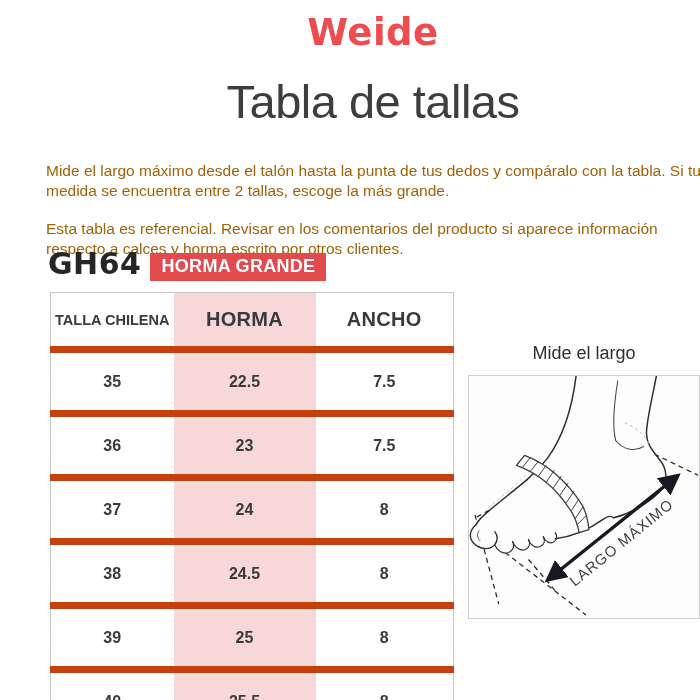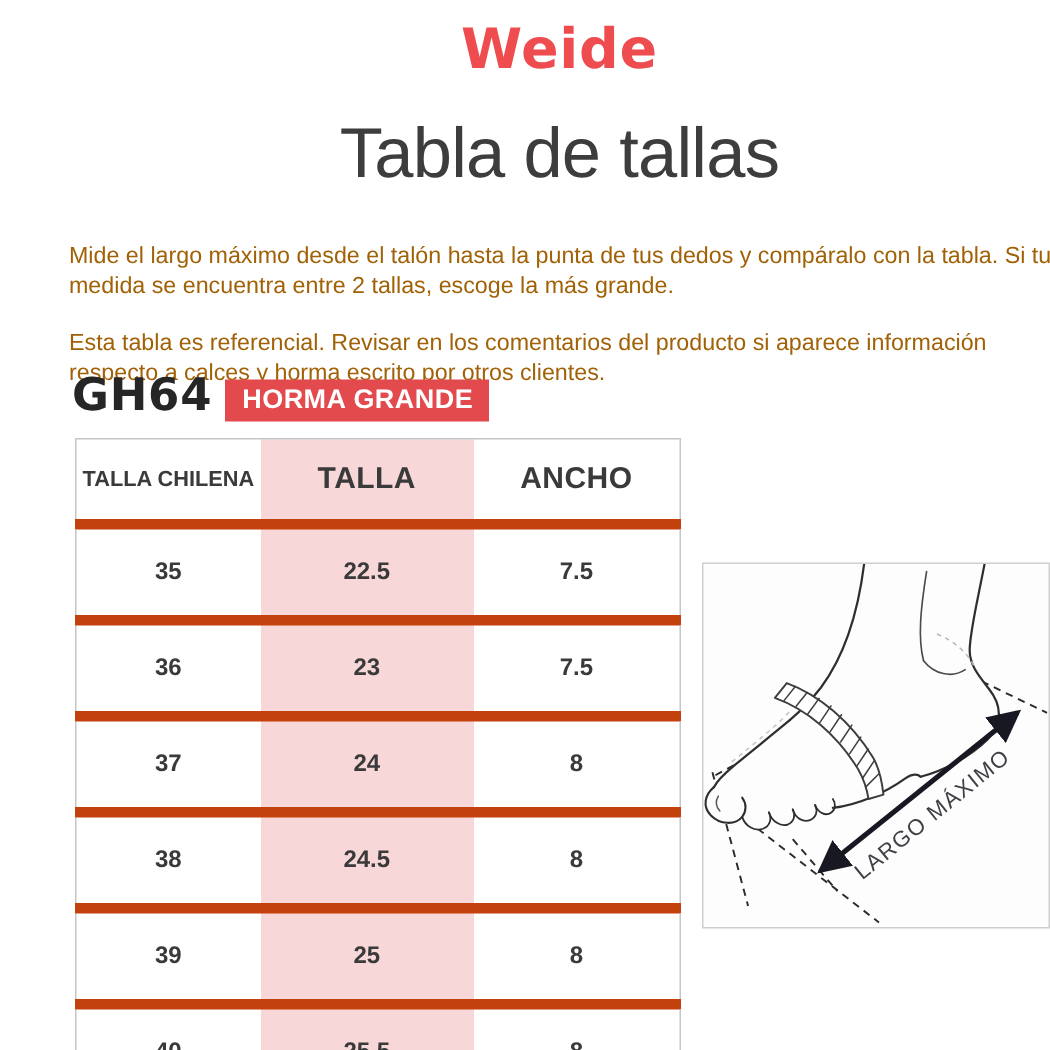--- a/index.html
+++ b/index.html
@@ -61,21 +61,21 @@
 
   <table class="size-table">
     <colgroup>
         <col class="c1">
         <col class="c2">
         <col class="c3">
       </colgroup>
     <thead>
       <tr id="size-table-header-row">
           <th class="first">TALLA CHILENA</th>
-          <th class="hl">TALLA</th>
+          <th class="hl">HORMA</th>
           <th>ANCHO</th>
         </tr>
     </thead>
     <tbody id="size-table-body">
         <tr>
           <td>35</td>
           <td class="hl">22.5</td>
           <td>7.5</td>
         </tr>
         <tr>
@@ -99,20 +99,21 @@
           <td>8</td>
         </tr>
         <tr>
           <td>40</td>
           <td class="hl">25.5</td>
           <td>8</td>
         </tr>
       </tbody>
   </table>
 
+  <div class="diagram-heading">Mide el largo</div>
 
   <div class="diagram-box">
     <svg viewBox="0 0 232 244" xmlns="http://www.w3.org/2000/svg">
       <defs>
         <marker id="ah" viewBox="0 0 10 10" refX="8.5" refY="5" markerWidth="6.5" markerHeight="6.5" orient="auto-start-reverse">
           <path d="M0,0 L10,5 L0,10 z" fill="#181822"></path>
         </marker>
       </defs>
 
       <g stroke="#2b2b2b" stroke-width="1.3" stroke-dasharray="5,4" fill="none">

